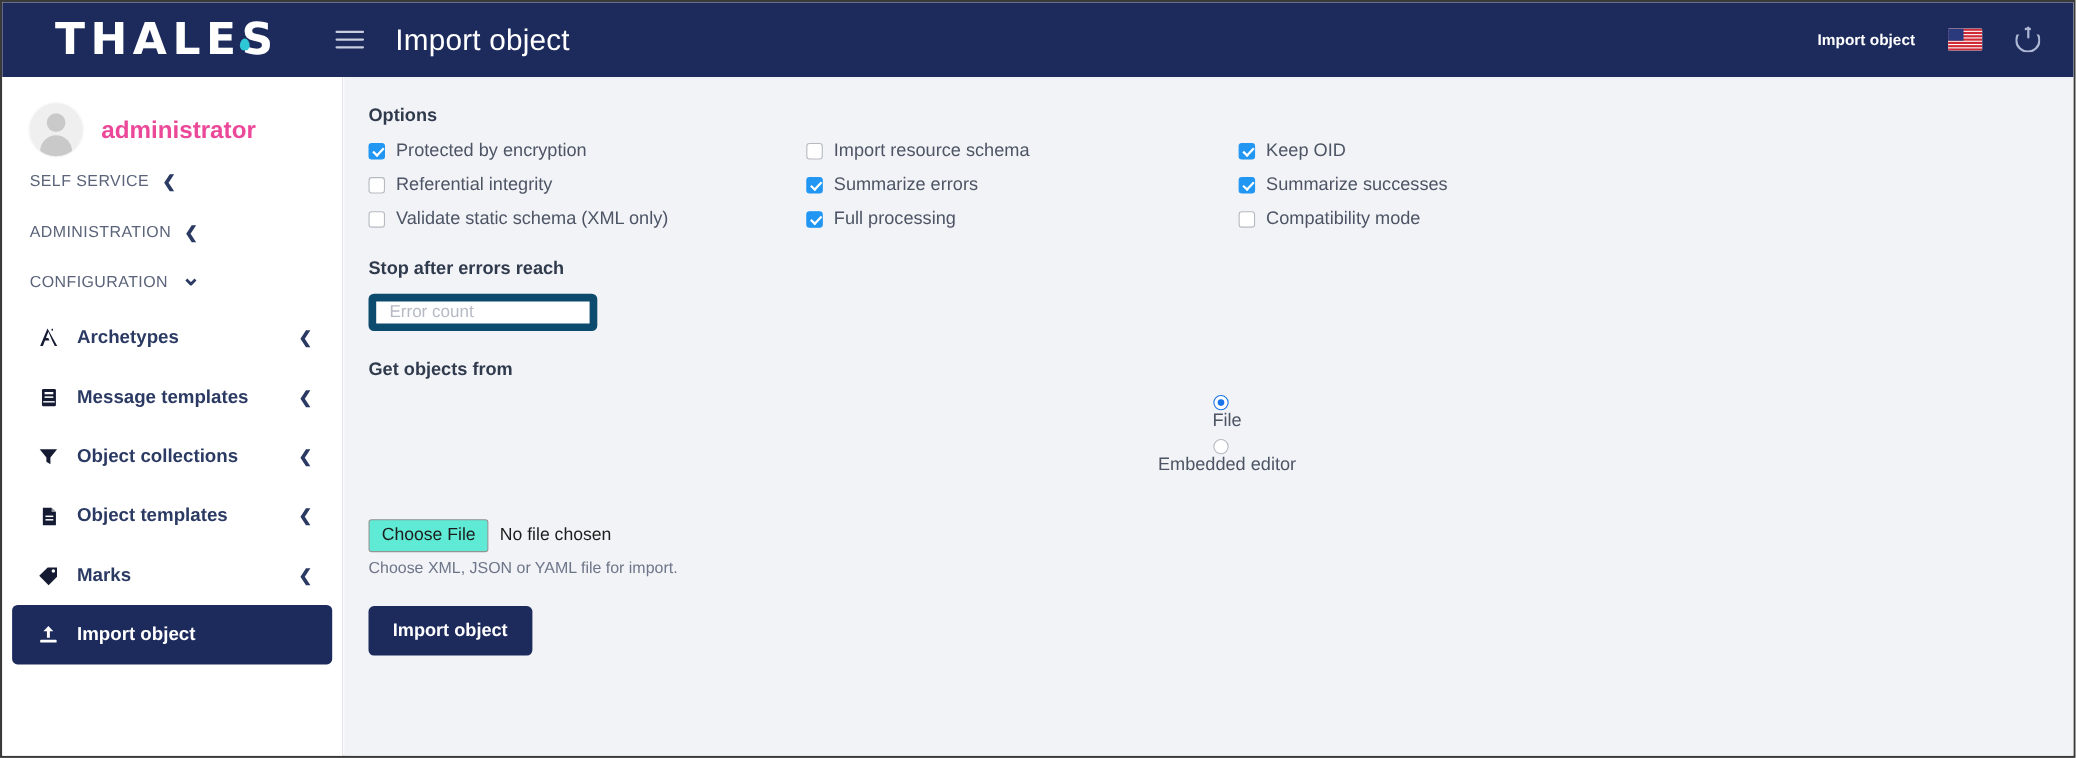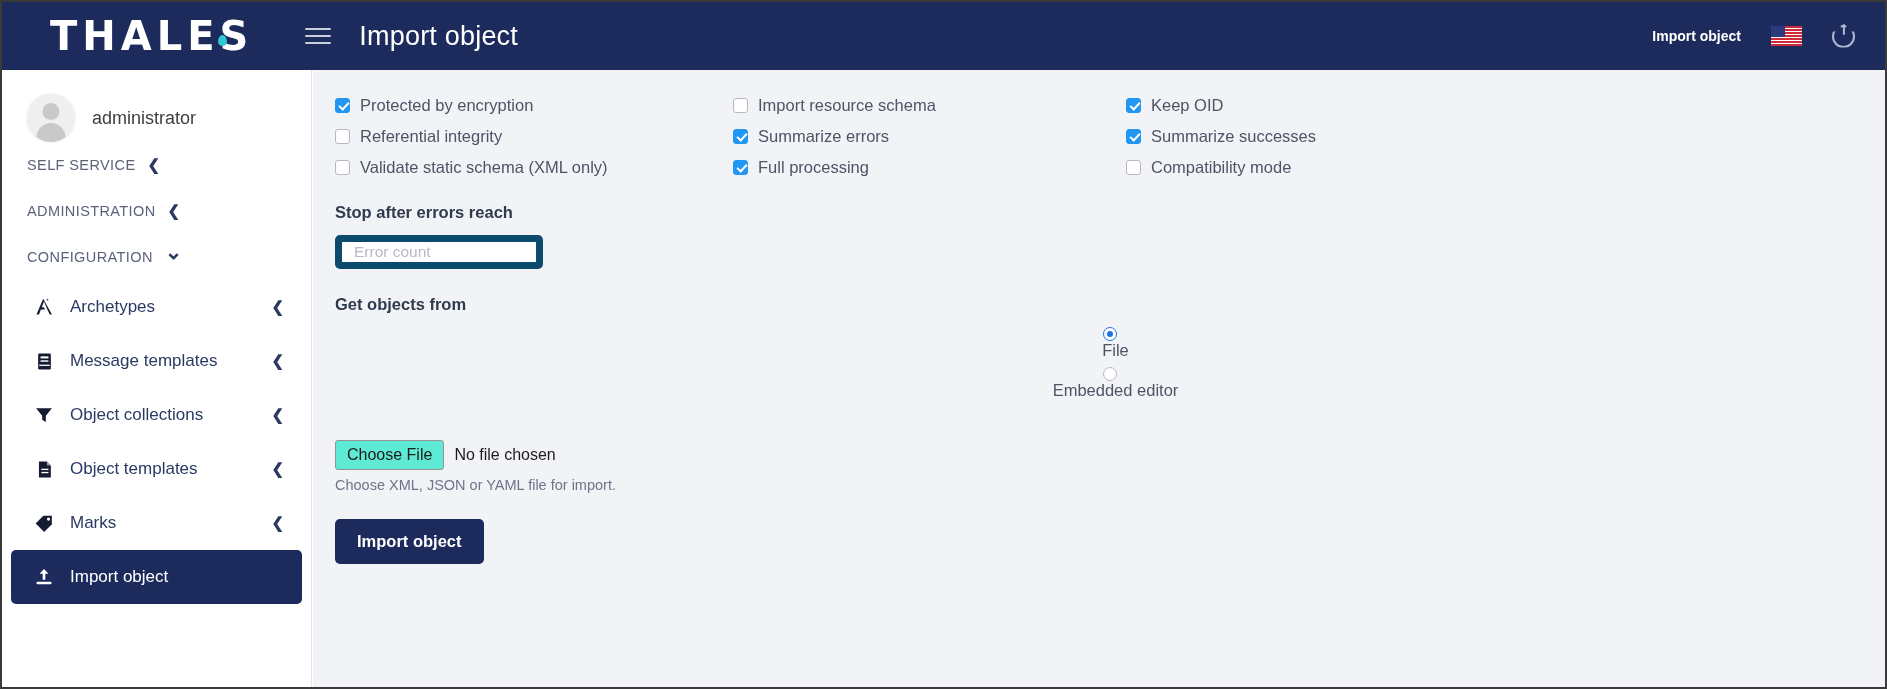--- a/index.html
+++ b/index.html
@@ -131,22 +131,23 @@
   }
   .avatar .body {
     position: absolute; left: 50%; top: 29px;
     transform: translateX(-50%);
     width: 29px; height: 24px;
     border-radius: 15px 15px 0 0;
     background: #c9c9c9;
   }
   .user-name {
     margin-left: 17px;
-    font-size: 18px;
-    color: #404040;
+    font-size: 22px;
+    color: #ec4899;
+    font-weight: bold;
   }
 
   .section-head {
     display: flex; align-items: center;
     padding: 0 0 0 25px;
     height: 46px;
     cursor: pointer;
   }
   .section-head .label {
     font-size: 14.5px;
@@ -157,20 +158,21 @@
   .section-head .chev { margin-left: 12px; color:#2b3a63; }
 
   .nav-item {
     display: flex; align-items: center;
     height: 54px;
     margin: 0 9px;
     padding-left: 22px;
     border-radius: 5px;
     cursor: pointer;
     color: #2b3a63;
+    font-weight: bold;
   }
   .nav-item.active {
     background: #1d2b5c;
     color: #ffffff;
   }
   .nav-item .nicon {
     width: 22px; height: 22px; flex: none;
     display: flex; align-items: center; justify-content: center;
     color: #141b33;
   }
@@ -437,20 +439,21 @@
             <rect x="3" y="17.6" width="18" height="3" rx="1"></rect>
           </svg>
       </span>
       <span class="nlabel">Import object</span>
     </div>
 
   </div>
 
   <div class="main">
 
+    <div class="group-title">Options</div>
 
     <div class="cb-grid">
 
       <div class="cb-col">
         <label class="cb-row">
           <span class="cbox on"></span>
           <span class="cb-label">Protected by encryption</span>
         </label>
         <label class="cb-row">
           <span class="cbox"></span>

